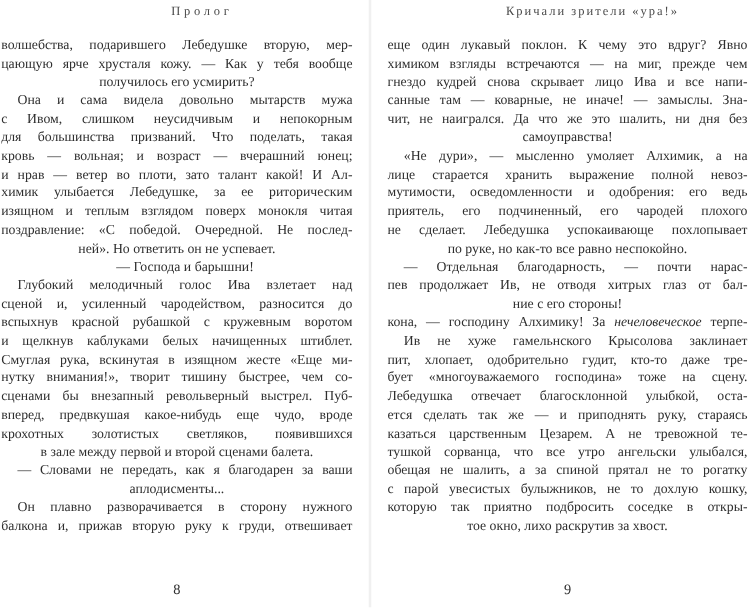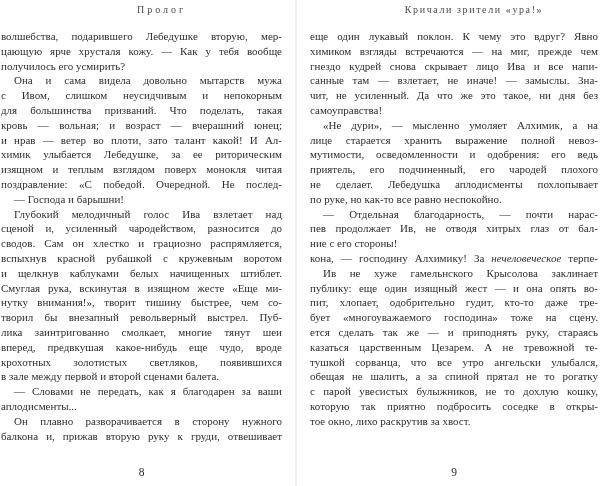--- a/index.html
+++ b/index.html
@@ -21,21 +21,21 @@
   .page.right{left:310px;width:288px;}
   .running-header{
     position:absolute;top:4px;left:0;right:0;text-align:center;
     font-size:10px;color:var(--header);letter-spacing:3px;
     white-space:nowrap;overflow:hidden;padding-left:40px;
   }
   .running-header.italic{letter-spacing:1.6px;}
   .lines{position:absolute;top:29px;left:0;right:0;}
   .line{
     height:14.8px;line-height:14.8px;font-size:11px;color:var(--text);
-    overflow:hidden;text-align:left;white-space:normal;
+    overflow:hidden;text-align:center;white-space:normal;
   }
   .line.j{text-align:justify;}
   .line.j::after{content:"";display:inline-block;width:100%;height:0;}
   .line.ind{text-indent:13px;}
   .pageno{
     position:absolute;top:466px;left:0;right:0;text-align:center;
     font-size:11.5px;color:var(--text);
   }
 </style>
 </head>
@@ -50,66 +50,65 @@
         <div class="line j">цающую ярче хрусталя кожу. — Как у тебя вообще</div>
         <div class="line">получилось его усмирить?</div>
         <div class="line j ind">Она и сама видела довольно мытарств мужа</div>
         <div class="line j">с Ивом, слишком неусидчивым и непокорным</div>
         <div class="line j">для большинства призваний. Что поделать, такая</div>
         <div class="line j">кровь — вольная; и возраст — вчерашний юнец;</div>
         <div class="line j">и нрав — ветер во плоти, зато талант какой! И Ал-</div>
         <div class="line j">химик улыбается Лебедушке, за ее риторическим</div>
         <div class="line j">изящном и теплым взглядом поверх монокля читая</div>
         <div class="line j">поздравление: «С победой. Очередной. Не послед-</div>
+        <div class="line">ней». Но ответить он не успевает.</div>
         <div class="line ind">— Господа и барышни!</div>
         <div class="line j ind">Глубокий мелодичный голос Ива взлетает над</div>
         <div class="line j">сценой и, усиленный чародейством, разносится до</div>
-        <div class="line j">сводов. Сам он хлестко и грациозно распрямляется,</div>
         <div class="line j">вспыхнув красной рубашкой с кружевным воротом</div>
         <div class="line j">и щелкнув каблуками белых начищенных штиблет.</div>
         <div class="line j">Смуглая рука, вскинутая в изящном жесте «Еще ми-</div>
         <div class="line j">нутку внимания!», творит тишину быстрее, чем со-</div>
-        <div class="line j">творил бы внезапный револьверный выстрел. Пуб-</div>
-        <div class="line j">лика заинтригованно смолкает, многие тянут шеи</div>
+        <div class="line j">сценами бы внезапный револьверный выстрел. Пуб-</div>
         <div class="line j">вперед, предвкушая какое-нибудь еще чудо, вроде</div>
         <div class="line j">крохотных золотистых светляков, появившихся</div>
         <div class="line">в зале между первой и второй сценами балета.</div>
         <div class="line j ind">— Словами не передать, как я благодарен за ваши</div>
         <div class="line">аплодисменты...</div>
         <div class="line j ind">Он плавно разворачивается в сторону нужного</div>
         <div class="line j">балкона и, прижав вторую руку к груди, отвешивает</div>
       </div>
     <div class="pageno">8</div>
   </div>
 
   <div class="divider"></div>
 
   <div class="page right">
     <div class="running-header italic">Кричали зрители «ура!»</div>
     <div class="lines">
         <div class="line j">еще один лукавый поклон. К чему это вдруг? Явно</div>
         <div class="line j">химиком взгляды встречаются — на миг, прежде чем</div>
         <div class="line j">гнездо кудрей снова скрывает лицо Ива и все напи-</div>
-        <div class="line j">санные там — взлетает, не иначе! — замыслы. Зна-</div>
-        <div class="line j">чит, не усиленный. Да что же это такое, ни дня без</div>
+        <div class="line j">санные там — коварные, не иначе! — замыслы. Зна-</div>
+        <div class="line j">чит, не наигрался. Да что же это шалить, ни дня без</div>
         <div class="line">самоуправства!</div>
         <div class="line j ind">«Не дури», — мысленно умоляет Алхимик, а на</div>
         <div class="line j">лице старается хранить выражение полной невоз-</div>
         <div class="line j">мутимости, осведомленности и одобрения: его ведь</div>
         <div class="line j">приятель, его подчиненный, его чародей плохого</div>
-        <div class="line j">не сделает. Лебедушка аплодисменты похлопывает</div>
+        <div class="line j">не сделает. Лебедушка успокаивающе похлопывает</div>
         <div class="line">по руке, но как-то все равно неспокойно.</div>
         <div class="line j ind">— Отдельная благодарность, — почти нарас-</div>
         <div class="line j">пев продолжает Ив, не отводя хитрых глаз от бал-</div>
         <div class="line">ние с его стороны!</div>
         <div class="line j">кона, — господину Алхимику! За <em>нечеловеческое</em> терпе-</div>
         <div class="line j ind">Ив не хуже гамельнского Крысолова заклинает</div>
-        <div class="line j">публику: еще один изящный жест — и она опять во-</div>
         <div class="line j">пит, хлопает, одобрительно гудит, кто-то даже тре-</div>
         <div class="line j">бует «многоуважаемого господина» тоже на сцену.</div>
+        <div class="line j">Лебедушка отвечает благосклонной улыбкой, оста-</div>
         <div class="line j">ется сделать так же — и приподнять руку, стараясь</div>
         <div class="line j">казаться царственным Цезарем. А не тревожной те-</div>
         <div class="line j">тушкой сорванца, что все утро ангельски улыбался,</div>
         <div class="line j">обещая не шалить, а за спиной прятал не то рогатку</div>
         <div class="line j">с парой увесистых булыжников, не то дохлую кошку,</div>
         <div class="line j">которую так приятно подбросить соседке в откры-</div>
         <div class="line">тое окно, лихо раскрутив за хвост.</div>
       </div>
     <div class="pageno">9</div>
   </div>

